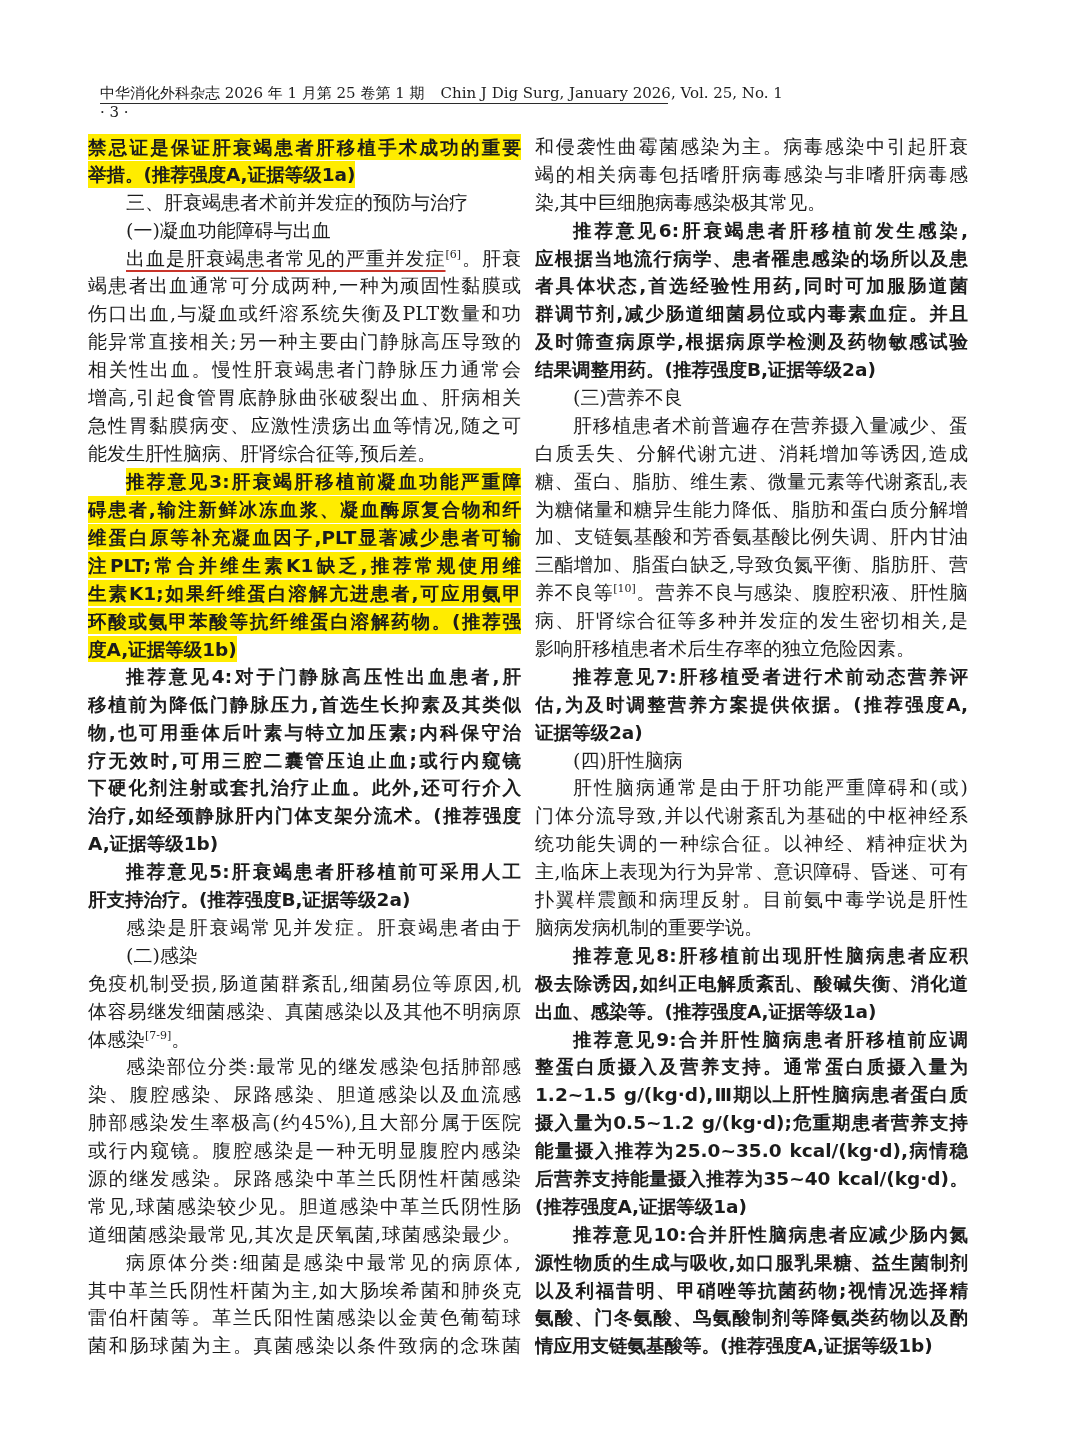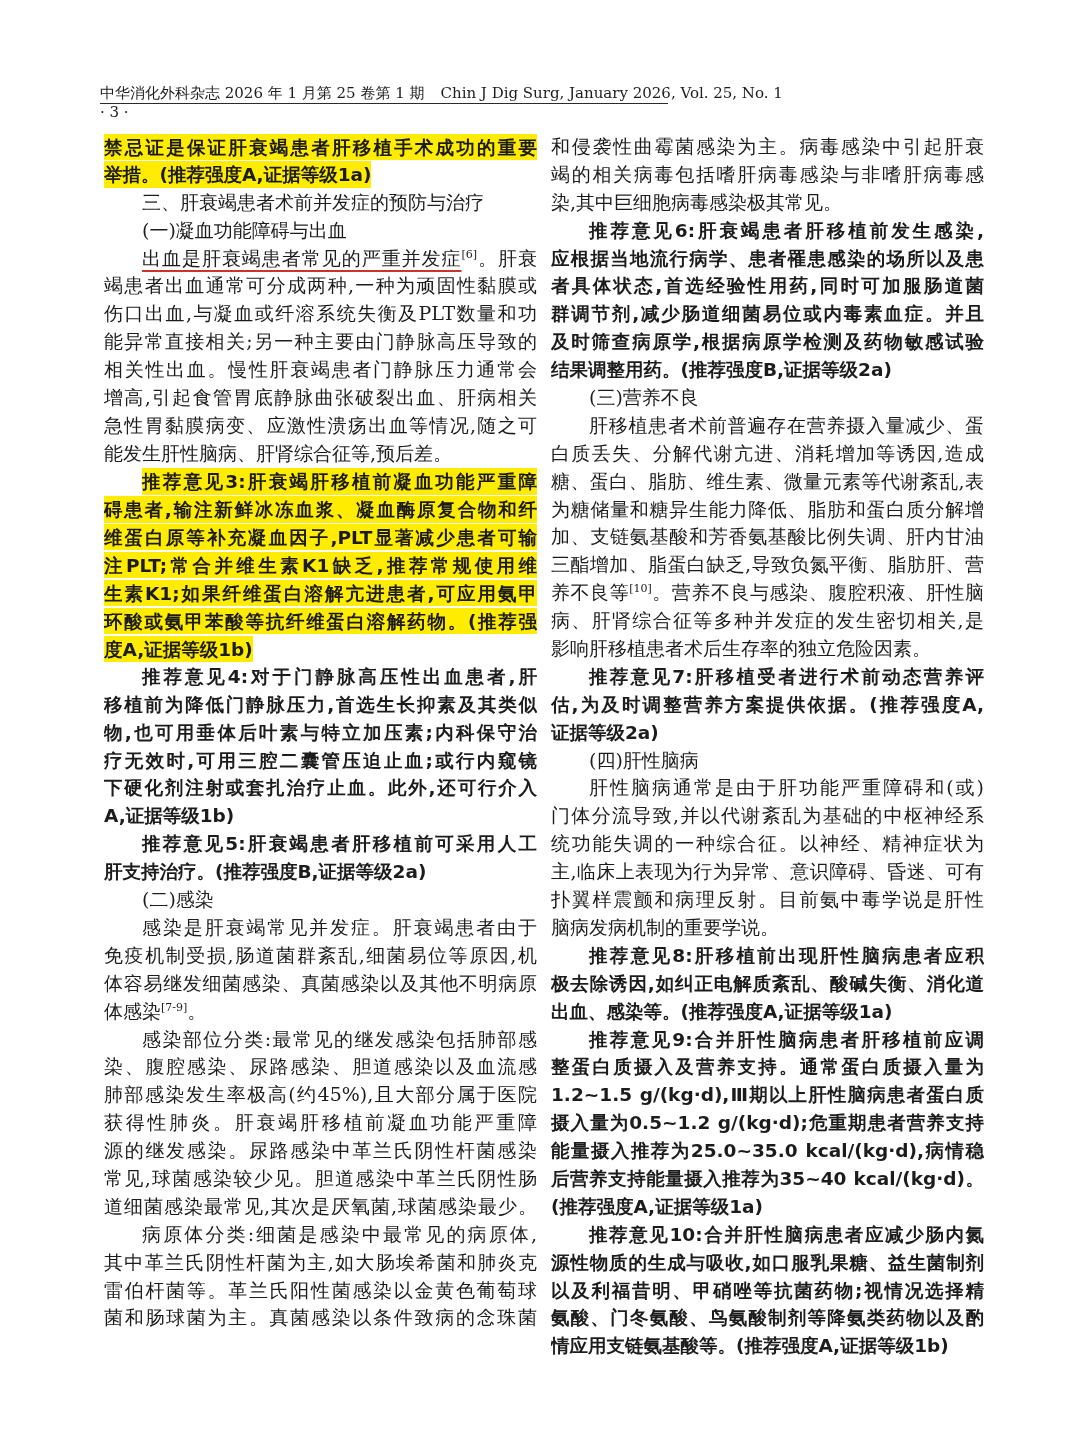--- a/index.html
+++ b/index.html
@@ -12,21 +12,21 @@
     position:absolute;left:100px;top:84px;width:862px;
     display:flex;justify-content:space-between;align-items:baseline;
     font-size:15px;white-space:nowrap;flex-direction:column;
   }
   .page-header .en{margin-left:16px;}
   .header-rule{
     position:absolute;left:100px;top:103px;width:568px;height:0;
     border-top:1.6px solid #2b2b2b;
   }
   .columns{
-    position:absolute;left:104px;top:133px;width:880px;
+    position:absolute;left:88px;top:133px;width:880px;
     display:flex;gap:14px;
   }
   .col{width:440px;}
   .line{
     height:27.9px;line-height:27.9px;font-size:19px;
     text-align:justify;text-align-last:justify;
     overflow:hidden;
   }
   .line.last{text-align-last:left;}
   .line.i{padding-left:38px;}
@@ -74,32 +74,33 @@
       <div class="line b"><span class="txt hl">维蛋白原等补充凝血因子,PLT显著减少患者可输</span></div>
       <div class="line b"><span class="txt hl">注PLT;常合并维生素K1缺乏,推荐常规使用维</span></div>
       <div class="line b"><span class="txt hl">生素K1;如果纤维蛋白溶解亢进患者,可应用氨甲</span></div>
       <div class="line b"><span class="txt hl">环酸或氨甲苯酸等抗纤维蛋白溶解药物。(推荐强</span></div>
       <div class="line b last"><span class="txt hl">度A,证据等级1b)</span></div>
       <div class="line b i"><span class="txt">推荐意见4:对于门静脉高压性出血患者,肝</span></div>
       <div class="line b"><span class="txt">移植前为降低门静脉压力,首选生长抑素及其类似</span></div>
       <div class="line b"><span class="txt">物,也可用垂体后叶素与特立加压素;内科保守治</span></div>
       <div class="line b"><span class="txt">疗无效时,可用三腔二囊管压迫止血;或行内窥镜</span></div>
       <div class="line b"><span class="txt">下硬化剂注射或套扎治疗止血。此外,还可行介入</span></div>
+      <div class="line b"><span class="txt">治疗,如经颈静脉肝内门体支架分流术。(推荐强度</span></div>
       <div class="line b last"><span class="txt">A,证据等级1b)</span></div>
       <div class="line b i"><span class="txt">推荐意见5:肝衰竭患者肝移植前可采用人工</span></div>
       <div class="line b last"><span class="txt">肝支持治疗。(推荐强度B,证据等级2a)</span></div>
+      <div class="line i"><span class="txt">感染是肝衰竭常见并发症。肝衰竭患者由于</span></div>
       <div class="line i last"><span class="txt">(二)感染</span></div>
-      <div class="line i"><span class="txt">感染是肝衰竭常见并发症。肝衰竭患者由于</span></div>
       <div class="line"><span class="txt">免疫机制受损,肠道菌群紊乱,细菌易位等原因,机</span></div>
       <div class="line"><span class="txt">体容易继发细菌感染、真菌感染以及其他不明病原</span></div>
       <div class="line last"><span class="txt"><span class="">体感染</span><span class="sup">[7-9]</span><span class="">。</span></span></div>
       <div class="line i"><span class="txt">感染部位分类:最常见的继发感染包括肺部感</span></div>
       <div class="line"><span class="txt">染、腹腔感染、尿路感染、胆道感染以及血流感染。</span></div>
       <div class="line"><span class="txt">肺部感染发生率极高(约45%),且大部分属于医院</span></div>
-      <div class="line"><span class="txt">获得性肺炎。肝衰竭肝移植前凝血功能严重障</span></div>
+      <div class="line"><span class="txt">或行内窥镜。腹腔感染是一种无明显腹腔内感染</span></div>
       <div class="line"><span class="txt">源的继发感染。尿路感染中革兰氏阴性杆菌感染</span></div>
       <div class="line"><span class="txt">常见,球菌感染较少见。胆道感染中革兰氏阴性肠</span></div>
       <div class="line"><span class="txt">道细菌感染最常见,其次是厌氧菌,球菌感染最少。</span></div>
       <div class="line i"><span class="txt">病原体分类:细菌是感染中最常见的病原体,</span></div>
       <div class="line"><span class="txt">其中革兰氏阴性杆菌为主,如大肠埃希菌和肺炎克</span></div>
       <div class="line"><span class="txt">雷伯杆菌等。革兰氏阳性菌感染以金黄色葡萄球</span></div>
       <div class="line"><span class="txt">菌和肠球菌为主。真菌感染以条件致病的念珠菌</span></div>
     </div>
   <div class="col" id="col-right">
       <div class="line"><span class="txt">和侵袭性曲霉菌感染为主。病毒感染中引起肝衰</span></div>

